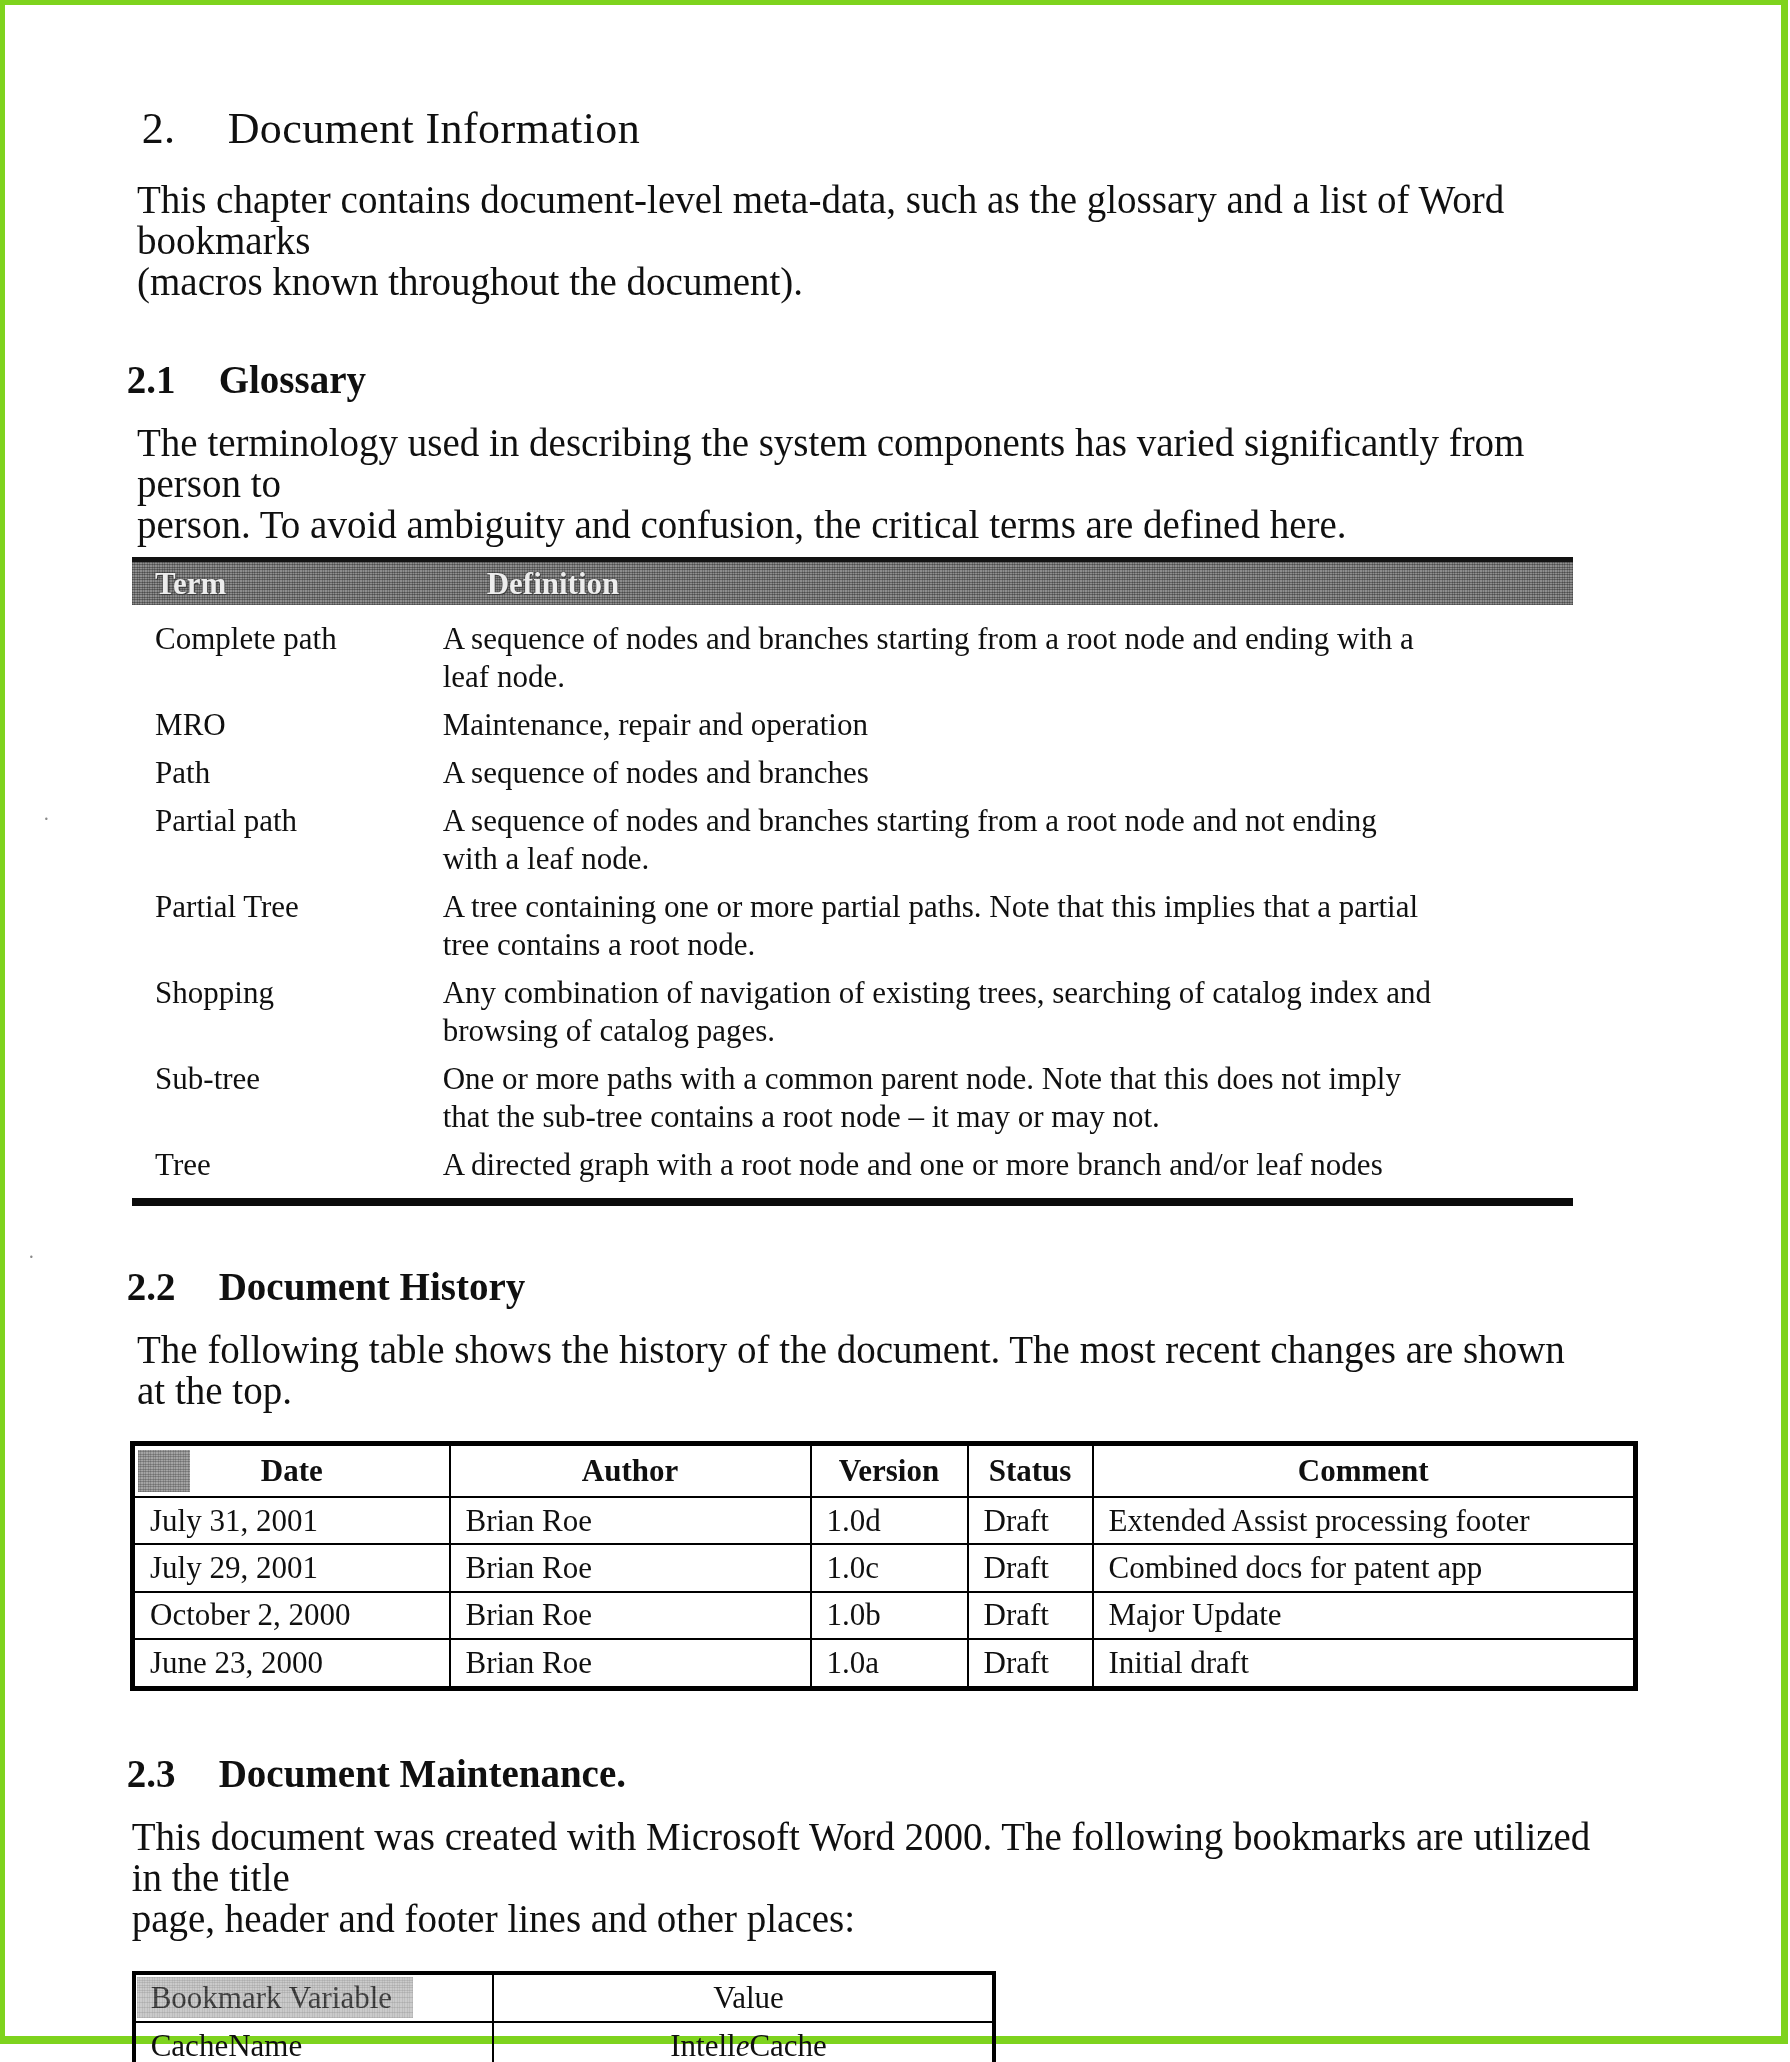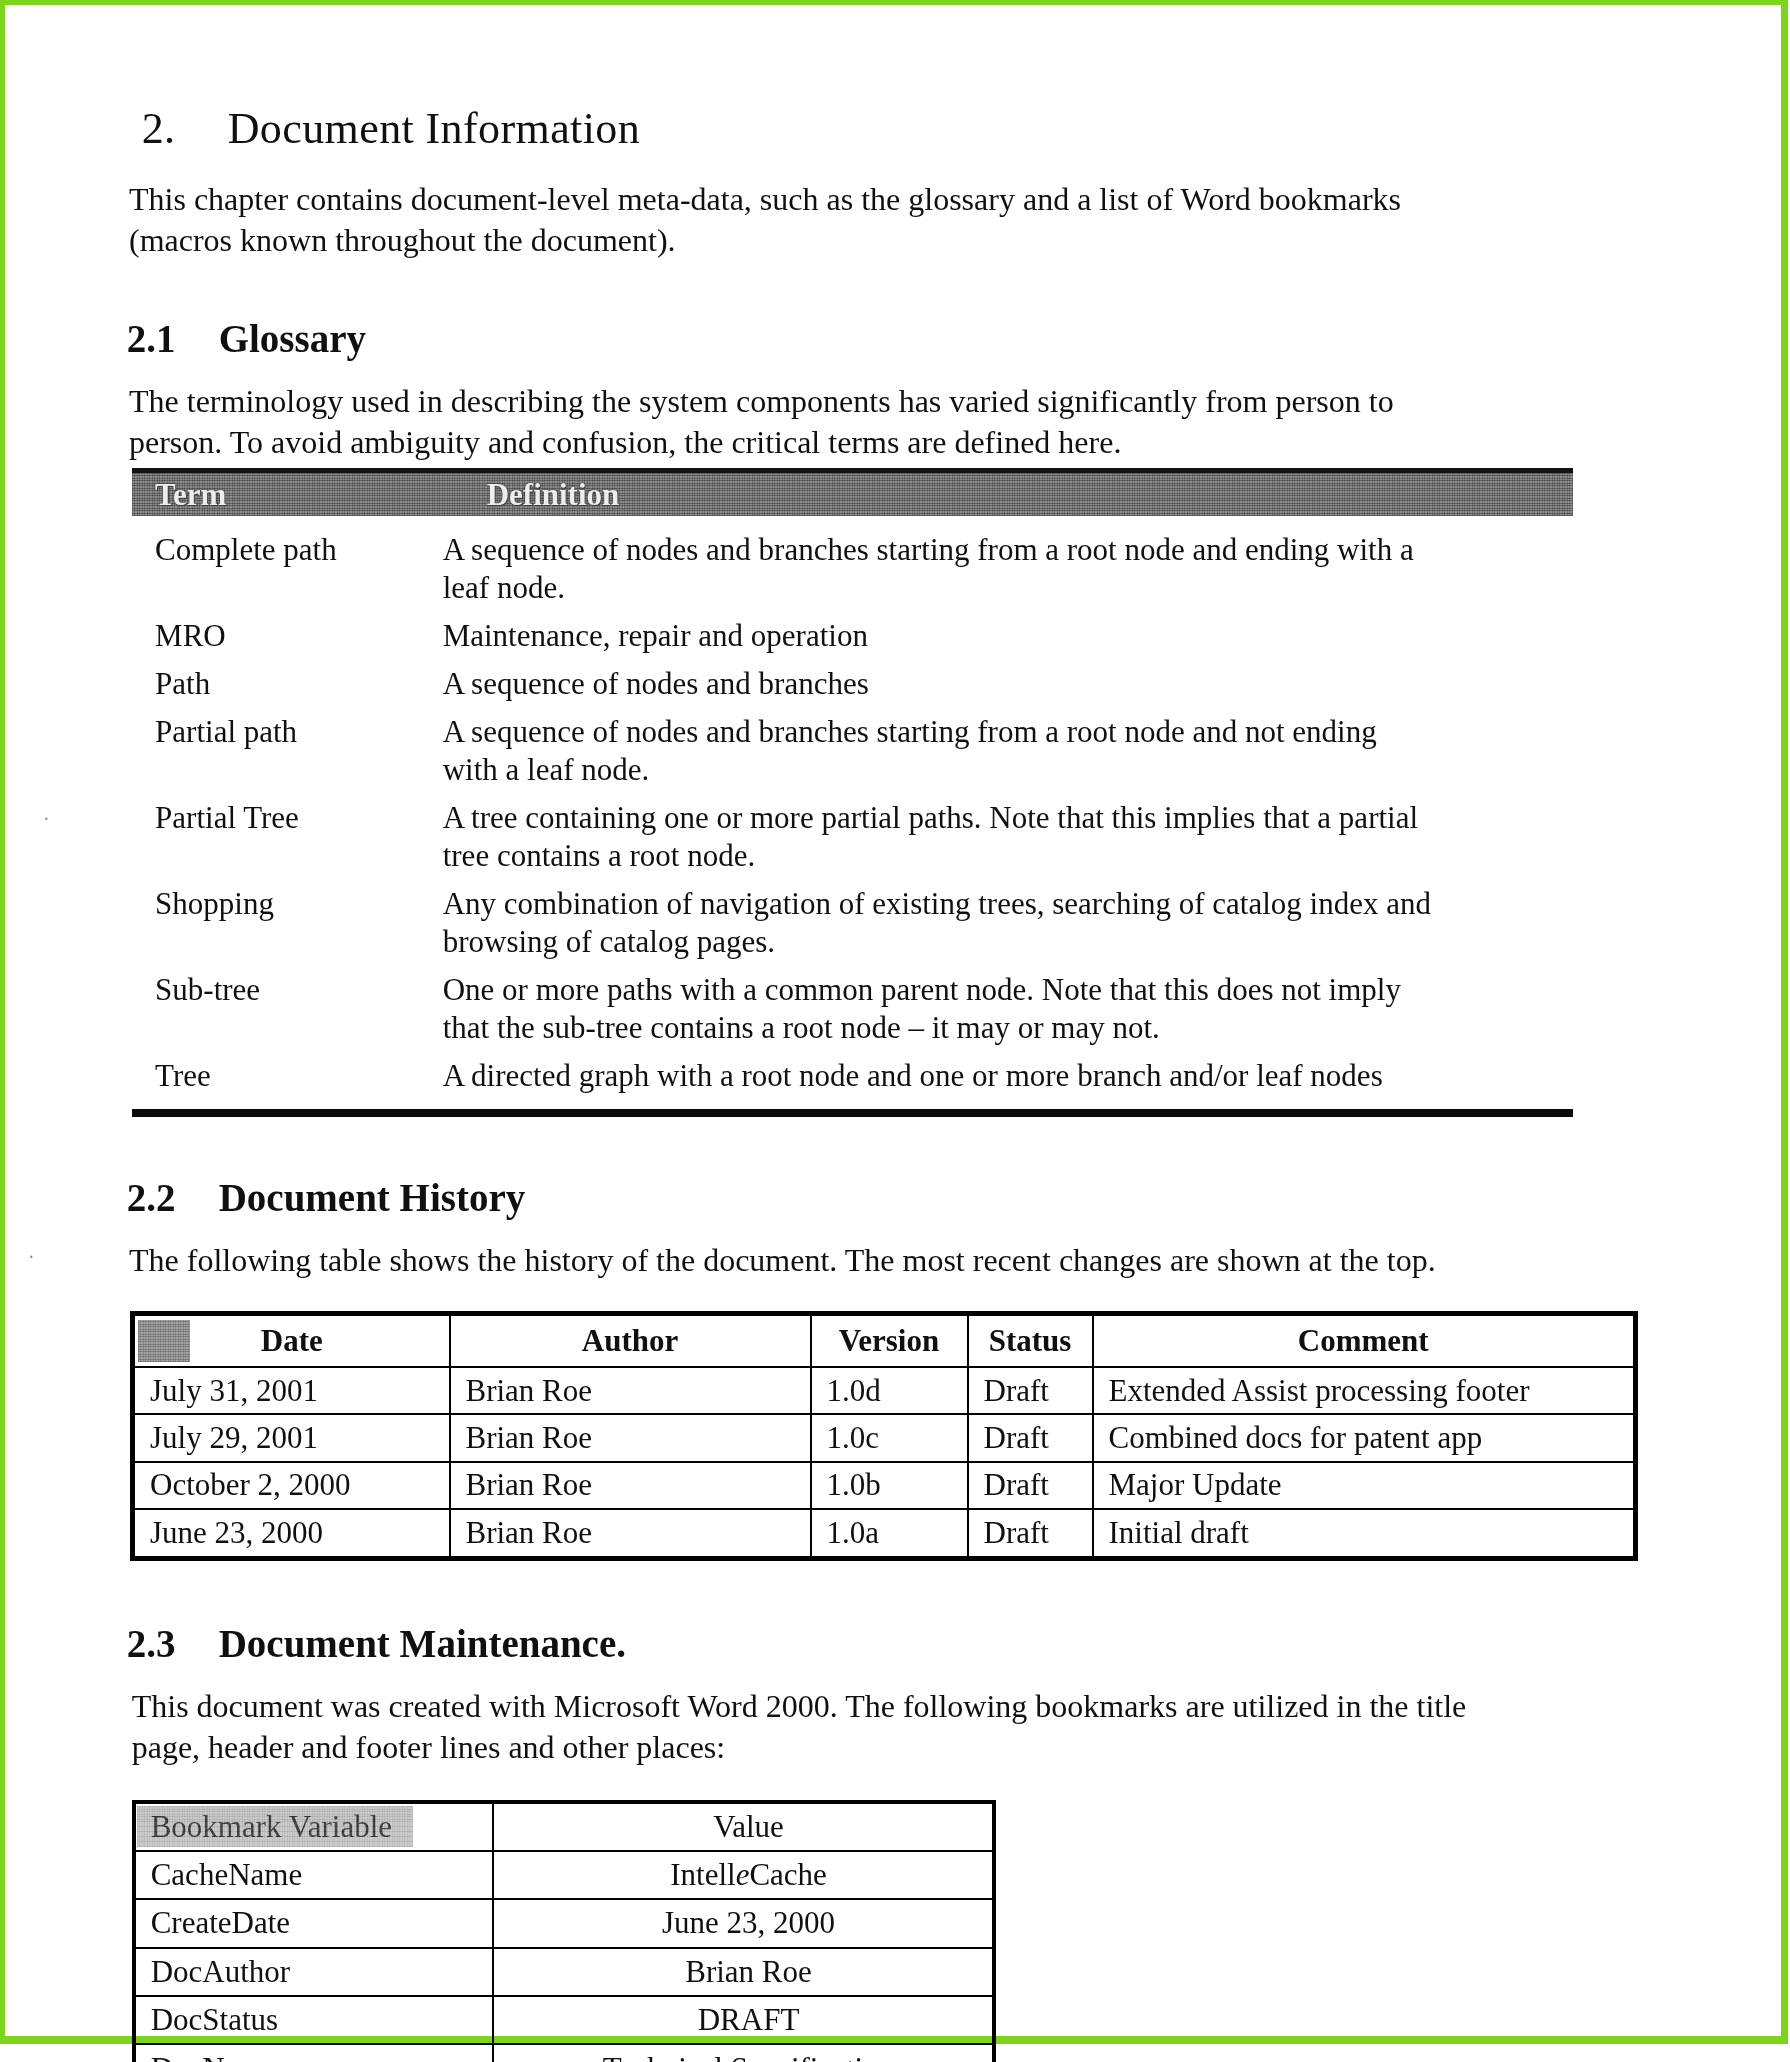--- a/index.html
+++ b/index.html
@@ -18,21 +18,21 @@
     border-right:7.5px solid var(--green);
     border-bottom:8.3px solid var(--green);
     pointer-events:none;
   }
   .content{position:absolute;left:125px;top:65px;width:1486px;}
 
   h1{font-size:44px;font-weight:normal;margin:38px 0 25px 16.7px;letter-spacing:0.4px;}
   .hnum1{display:inline-block;min-width:86px;}
   h2{font-size:39px;font-weight:bold;margin:0 0 20px 1.7px;}
   .hnum2{display:inline-block;min-width:92px;}
-  .para{font-size:32px;line-height:41px;margin:4px;white-space:pre-line;}
+  .para{font-size:39px;line-height:41px;margin:12px;white-space:pre-line;}
 
   
   .g-table{width:1441px;margin:5px 0 0 6.7px;}
   .g-head{
     display:flex;align-items:center;height:43px;
     border-top:5.8px solid #121212;
   }
   .halftone, .patch::before, .patch2::before{
     background-color:#8e8e8e;
     background-image:

